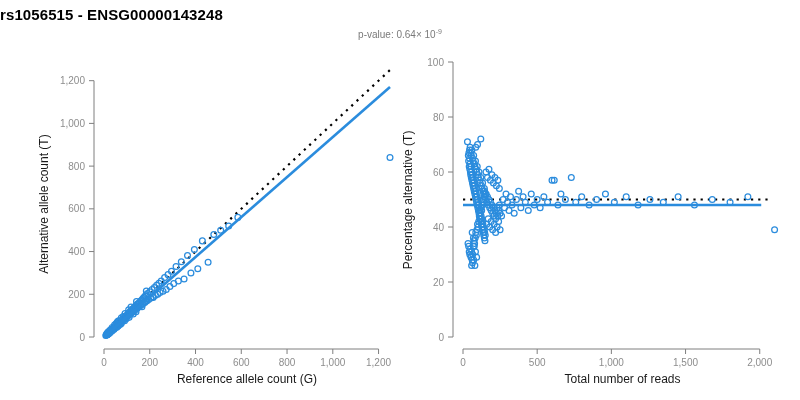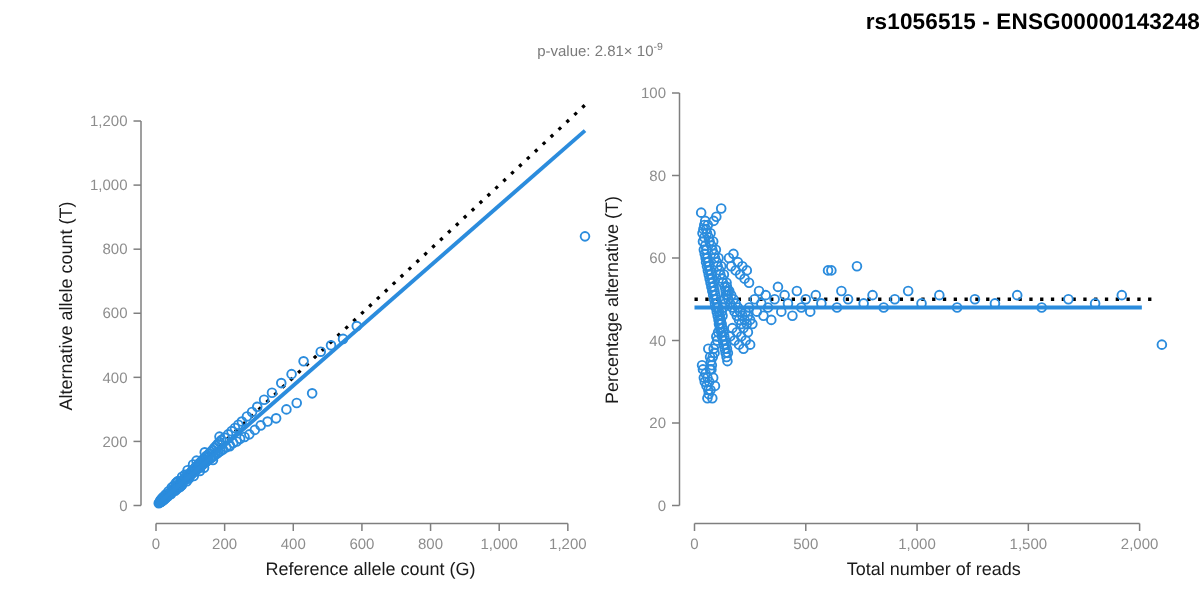--- a/index.html
+++ b/index.html
@@ -3,39 +3,39 @@
 <meta charset="utf-8">
 <style>
   html,body{margin:0;padding:0;}
   body{
     width:800px;height:400px;background:#ffffff;
     font-family:"Liberation Sans",sans-serif;
     overflow:hidden;position:relative;
   }
   #stage{position:absolute;left:0;top:0;width:800px;height:400px;}
   .ttl{
-    position:absolute;left:0;top:6px;width:800px;text-align:right;
+    position:absolute;left:0;top:6px;width:800px;text-align:left;
     font-size:15px;font-weight:bold;color:#000000;letter-spacing:0.1px;
   }
   .sub{
     position:absolute;left:0;top:28px;width:800px;text-align:center;
     font-size:10px;color:#7a7a7a;
   }
   .sub sup{font-size:7px;vertical-align:super;}
   svg{position:absolute;left:0;top:0;}
   text{font-family:"Liberation Sans",sans-serif;}
   .tick{font-size:10px;fill:#8d8d8d;}
 </style>
 </head>
 <body>
 
 <div id="stage">
 
   <div class="ttl">rs1056515 - ENSG00000143248</div>
-  <div class="sub"><span>p-value: 2.81× 10</span><sup>-9</sup></div>
+  <div class="sub"><span>p-value: 0.64× 10</span><sup>-9</sup></div>
 
   <svg id="plot" width="800" height="400">
       <g>
         <line x1="94" y1="80.68" x2="94" y2="337" stroke="#7f7f7f" stroke-width="1"></line>
         <line x1="89" y1="337" x2="94" y2="337" stroke="#7f7f7f" stroke-width="1"></line>
         <text x="85" y="340.5" text-anchor="end" class="tick">0</text>
         <line x1="89" y1="294.28" x2="94" y2="294.28" stroke="#7f7f7f" stroke-width="1"></line>
         <text x="85" y="297.78" text-anchor="end" class="tick">200</text>
         <line x1="89" y1="251.56" x2="94" y2="251.56" stroke="#7f7f7f" stroke-width="1"></line>
         <text x="85" y="255.06" text-anchor="end" class="tick">400</text>

